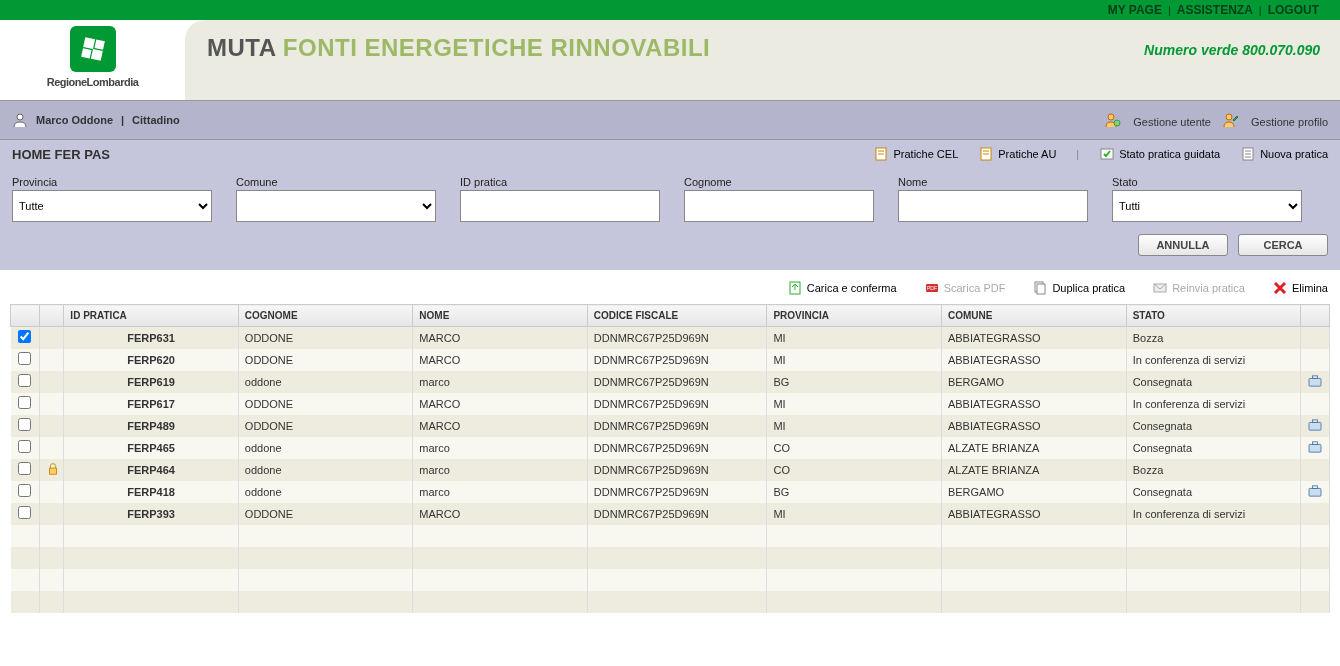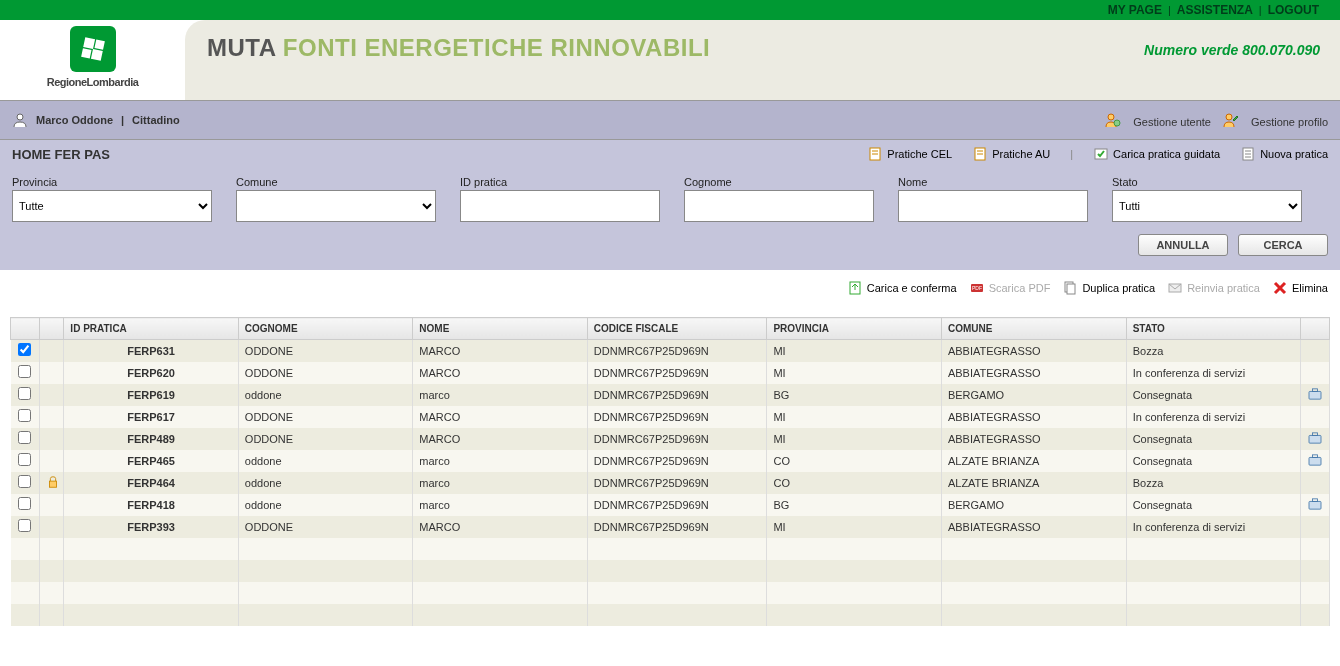--- a/index.html
+++ b/index.html
@@ -35,21 +35,21 @@
 .filters { background: #c5c5db; padding: 8px 12px 12px; display: flex; gap: 24px; }
 .filter { display: flex; flex-direction: column; gap: 2px; }
 .filter label { font-size: 11px; color: #222; }
 .filter select, .filter input { height: 32px; border: 1px solid #888; background: #fff; font-size: 11px; padding: 0 2px; }
 .w200 { width: 200px; }
 .w190 { width: 190px; }
 
 .buttons-row { background: #c5c5db; padding: 0 12px 14px; display: flex; justify-content: flex-end; gap: 10px; }
 .btn { width: 90px; height: 22px; background: linear-gradient(#fefefe, #e6e6e6); border: 1px solid #888; border-radius: 3px; font-size: 11px; font-weight: bold; color: #444; cursor: pointer; }
 
-.toolbar-row { background: #fff; padding: 10px 12px 21px; display: flex; justify-content: flex-end; gap: 12px; align-items: center; }
+.toolbar-row { background: #fff; padding: 10px 12px 8px; display: flex; justify-content: flex-end; gap: 27px; align-items: center; }
 .toolbar-row .tool { display: flex; align-items: center; gap: 4px; font-size: 11px; cursor: pointer; }
 .toolbar-row .tool.disabled { color: #aaa; }
 
 .table-wrap { padding: 0 10px; }
 table.grid { width: 100%; border-collapse: collapse; table-layout: fixed; }
 table.grid th { background: linear-gradient(#f7f7f7, #e5e5e5); border: 1px solid #ccc; text-align: left; padding: 4px 6px; font-size: 10px; font-weight: bold; color: #333; height: 22px; }
 table.grid td { border-right: 1px solid #ddd; padding: 3px 6px; font-size: 11px; color: #333; height: 22px; }
 table.grid tr.odd td { background: #edecdf; }
 table.grid tr.even td { background: #f8f7f0; }
 table.grid tr.empty td { height: 22px; }
@@ -143,21 +143,21 @@
             <line x1="5" y1="8" x2="11" y2="8" stroke="#c80"></line>
           </svg></span>
       <span>Pratiche AU</span>
     </span>
     <span class="sep">|</span>
     <span class="item">
       <span class="icon-sm"><svg viewBox="0 0 16 16">
             <rect x="2" y="3" width="12" height="10" fill="#fff" stroke="#888"></rect>
             <path d="M5 8 L7 10 L11 5" stroke="#3a3" fill="none" stroke-width="2"></path>
           </svg></span>
-      <span>Carica pratica guidata</span>
+      <span>Stato pratica guidata</span>
     </span>
     <span class="item">
       <span class="icon-sm"><svg viewBox="0 0 16 16">
             <rect x="3" y="2" width="10" height="12" fill="#fff" stroke="#888"></rect>
             <line x1="5" y1="5" x2="11" y2="5" stroke="#888"></line>
             <line x1="5" y1="8" x2="11" y2="8" stroke="#888"></line>
             <line x1="5" y1="11" x2="11" y2="11" stroke="#888"></line>
           </svg></span>
       <span>Nuova pratica</span>
     </span>

